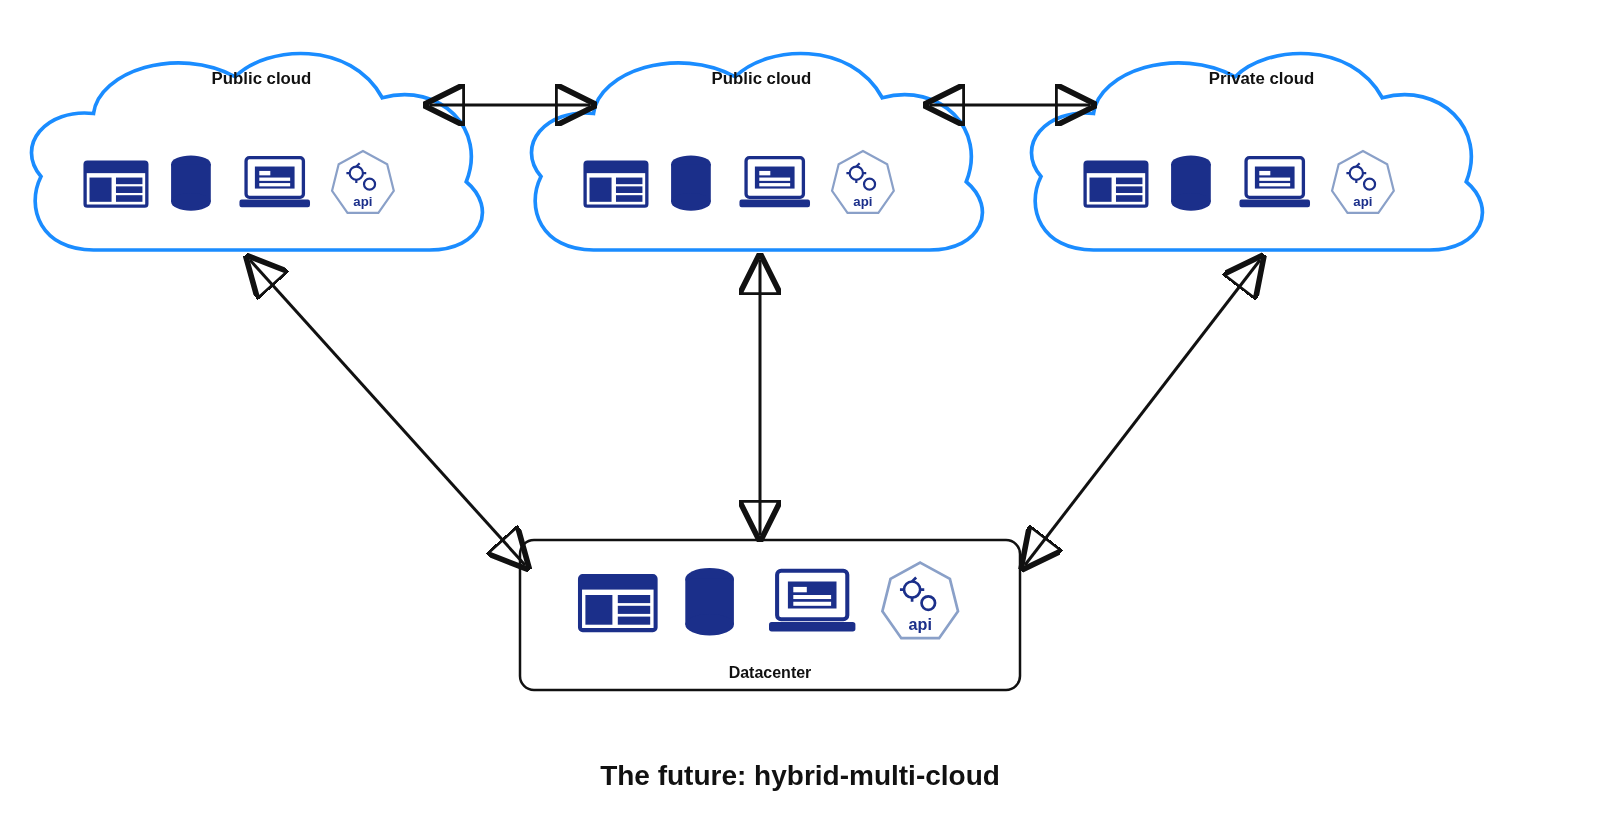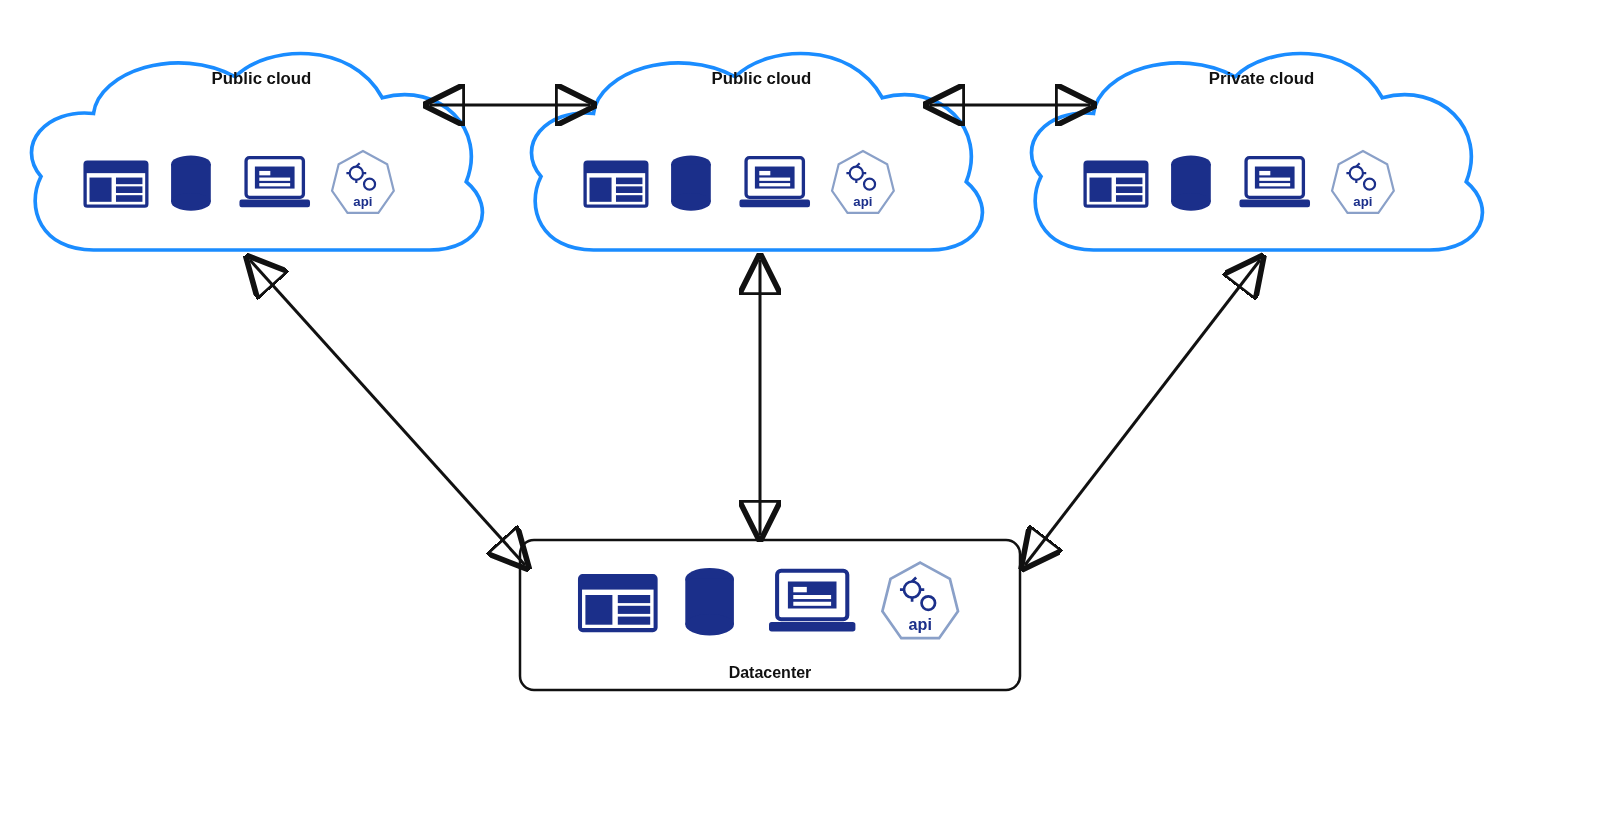--- a/index.html
+++ b/index.html
@@ -107,13 +107,14 @@
         </g>
     <text class="dc-label" x="250" y="138">Datacenter</text>
   </g>
 
   <line x1="250" y1="260" x2="525" y2="565" stroke="#111" stroke-width="3" marker-start="url(#arrowHead)" marker-end="url(#arrowHead)"></line>
   <line x1="760" y1="260" x2="760" y2="535" stroke="#111" stroke-width="3" marker-start="url(#arrowHead)" marker-end="url(#arrowHead)"></line>
   <line x1="1260" y1="260" x2="1025" y2="565" stroke="#111" stroke-width="3" marker-start="url(#arrowHead)" marker-end="url(#arrowHead)"></line>
 
 </svg>
 
+<div class="caption" style="top:760px;">The future: hybrid-multi-cloud</div>
 </div>
 
 </body></html>

